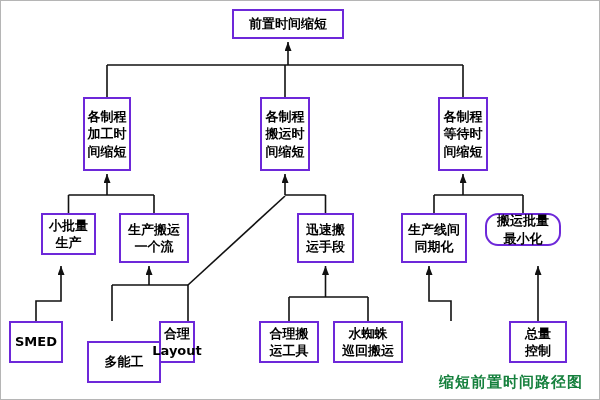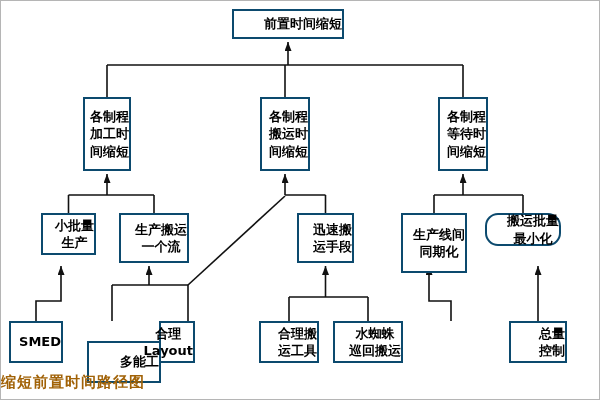--- a/index.html
+++ b/index.html
@@ -9,37 +9,37 @@
     background:#ffffff;
     border:1px solid #b5b5b5;
     box-sizing:border-box;
     font-family:"DejaVu Sans","Liberation Sans",sans-serif;
     overflow:hidden;
   }
   .wires{position:absolute;left:0;top:0;width:600px;height:400px;}
   .wires line,.wires polyline{stroke:#111;stroke-width:1.6;fill:none;}
   .node{
     position:absolute;
-    border:2px solid #0c4a6e;
+    border:2px solid #6d28d9;
     background:#fff;
-    display:flex;align-items:center;justify-content:flex-end;
+    display:flex;align-items:center;justify-content:center;
     text-align:center;
     box-sizing:border-box;
     color:#000;
   }
   .node span{
     white-space:pre-line;
     font-size:13px;
     line-height:1.32;
     font-weight:600;
   }
   .caption{
-    position:absolute;left:0;right:8px;top:372px;
-    text-align:left;
-    font-size:15px;font-weight:bold;color:#a16207;
+    position:absolute;left:0;right:16px;top:372px;
+    text-align:right;
+    font-size:15px;font-weight:bold;color:#15803d;
     letter-spacing:1px;
   }
 </style>
 </head>
 <body>
 
 <div class="stage">
 
   <svg class="wires" viewBox="0 0 600 400" xmlns="http://www.w3.org/2000/svg">
     <defs>
@@ -120,21 +120,21 @@
 生产</span>
   </div>
   <div class="node" style="left:118px;top:212px;width:70px;height:50px;">
     <span>生产搬运
 一个流</span>
   </div>
   <div class="node" style="left:296px;top:212px;width:57px;height:50px;">
     <span>迅速搬
 运手段</span>
   </div>
-  <div class="node" style="left:400px;top:212px;width:66px;height:60px;">
+  <div class="node" style="left:400px;top:212px;width:66px;height:50px;">
     <span>生产线间
 同期化</span>
   </div>
   <div class="node" style="left:484px;top:212px;width:76px;height:33px;border-radius:13px;">
     <span>搬运批量
 最小化</span>
   </div>
 
   <div class="node" style="left:8px;top:320px;width:54px;height:42px;">
     <span>SMED</span>

